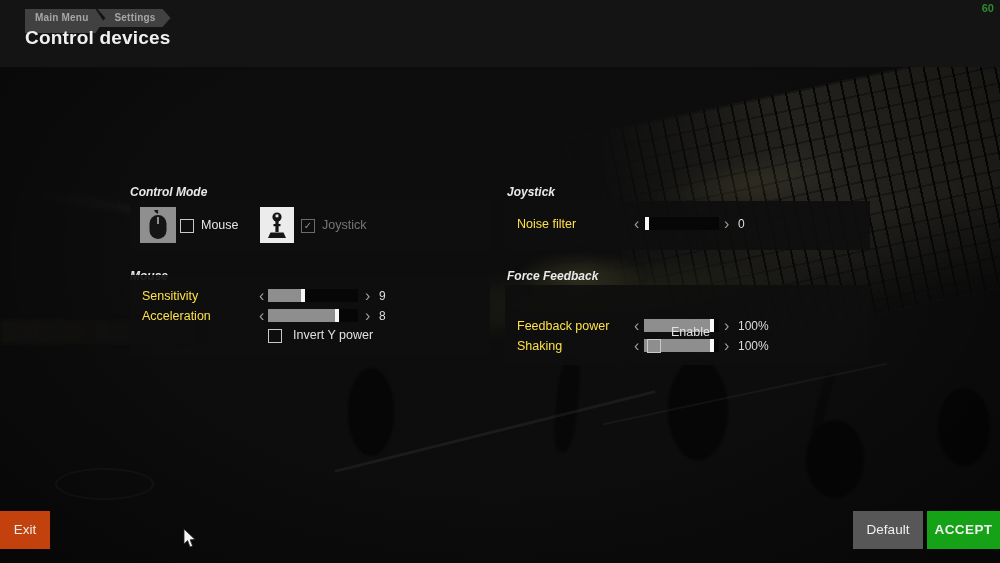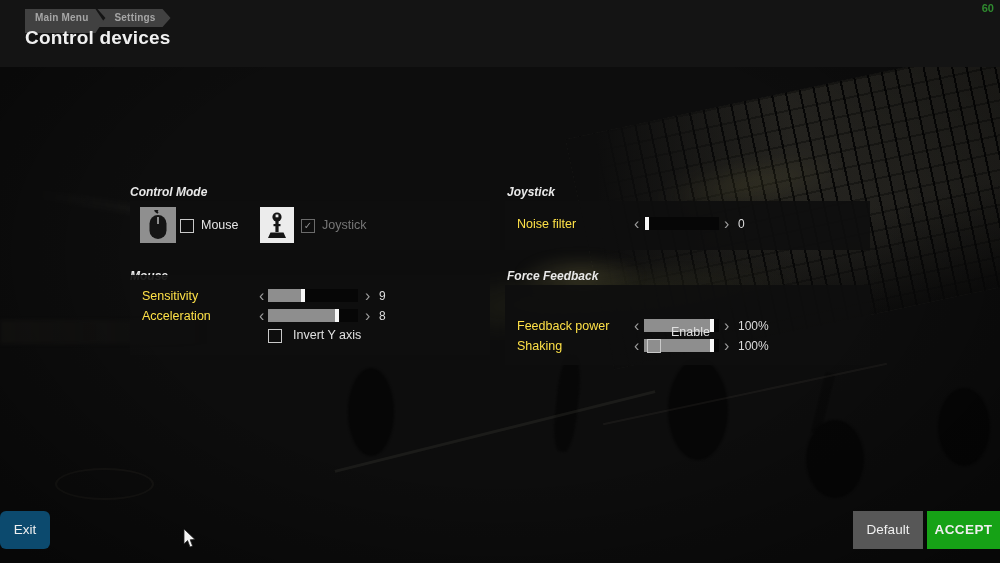--- a/index.html
+++ b/index.html
@@ -72,21 +72,21 @@
   .handle{position:absolute;top:0;width:4px;height:13px;background:#f7f7f7;}
   .arrow.r{left:235px;}
   .sval{position:absolute;left:249px;top:3px;font-size:12px;color:#dddddd;}
   .rp .track{left:139px;width:75px;}
   .rp .arrow.r{left:219px;}
   .rp .sval{left:233px;}
   .cblabel{position:absolute;font-size:12.5px;color:#e0e0e0;}
   
   .btn{position:absolute;top:511px;height:38px;border:none;color:#efefef;
        font-family:"Liberation Sans",sans-serif;font-size:13.5px;text-align:center;line-height:38px;}
-  #btn-exit{left:0;width:50px;background:#0c4a6e;border-radius:6px;}
+  #btn-exit{left:0;width:50px;background:#c2410c;}
   #btn-default{left:853px;width:70px;background:#575757;}
   #btn-accept{left:927px;width:73px;background:#16a216;font-weight:bold;letter-spacing:0.4px;}
   
   #cursor{position:absolute;left:183px;top:529px;}
 </style>
 </head>
 <body>
 
 <div id="stage">
 
@@ -173,21 +173,21 @@
       <span class="slabel">Acceleration</span>
       <span class="arrow l">‹</span>
       <div class="track">
         <div class="fill" style="width: 78%;"></div>
         <div class="handle" style="left: calc(78% - 3px);"></div>
       </div>
       <span class="arrow r">›</span>
       <span class="sval">8</span>
     </div>
     <span class="checkbox" style="left:138px;top:54px;"></span>
-    <span class="cblabel" style="left:163px;top:53px;">Invert Y axis</span>
+    <span class="cblabel" style="left:163px;top:53px;">Invert Y power</span>
   </div>
 
   <div class="ptitle" style="left:507px;top:269px;">Force Feedback</div>
   <div class="panel rp" id="p-ff">
     <div class="srow" style="top:11px;margin-top:40px;">
       <span class="slabel">Shaking</span>
       <span class="arrow l">‹</span>
       <div class="track">
         <div class="fill" style="width: 92%;"></div>
         <div class="handle" style="left: calc(92% - 3px);"></div>

